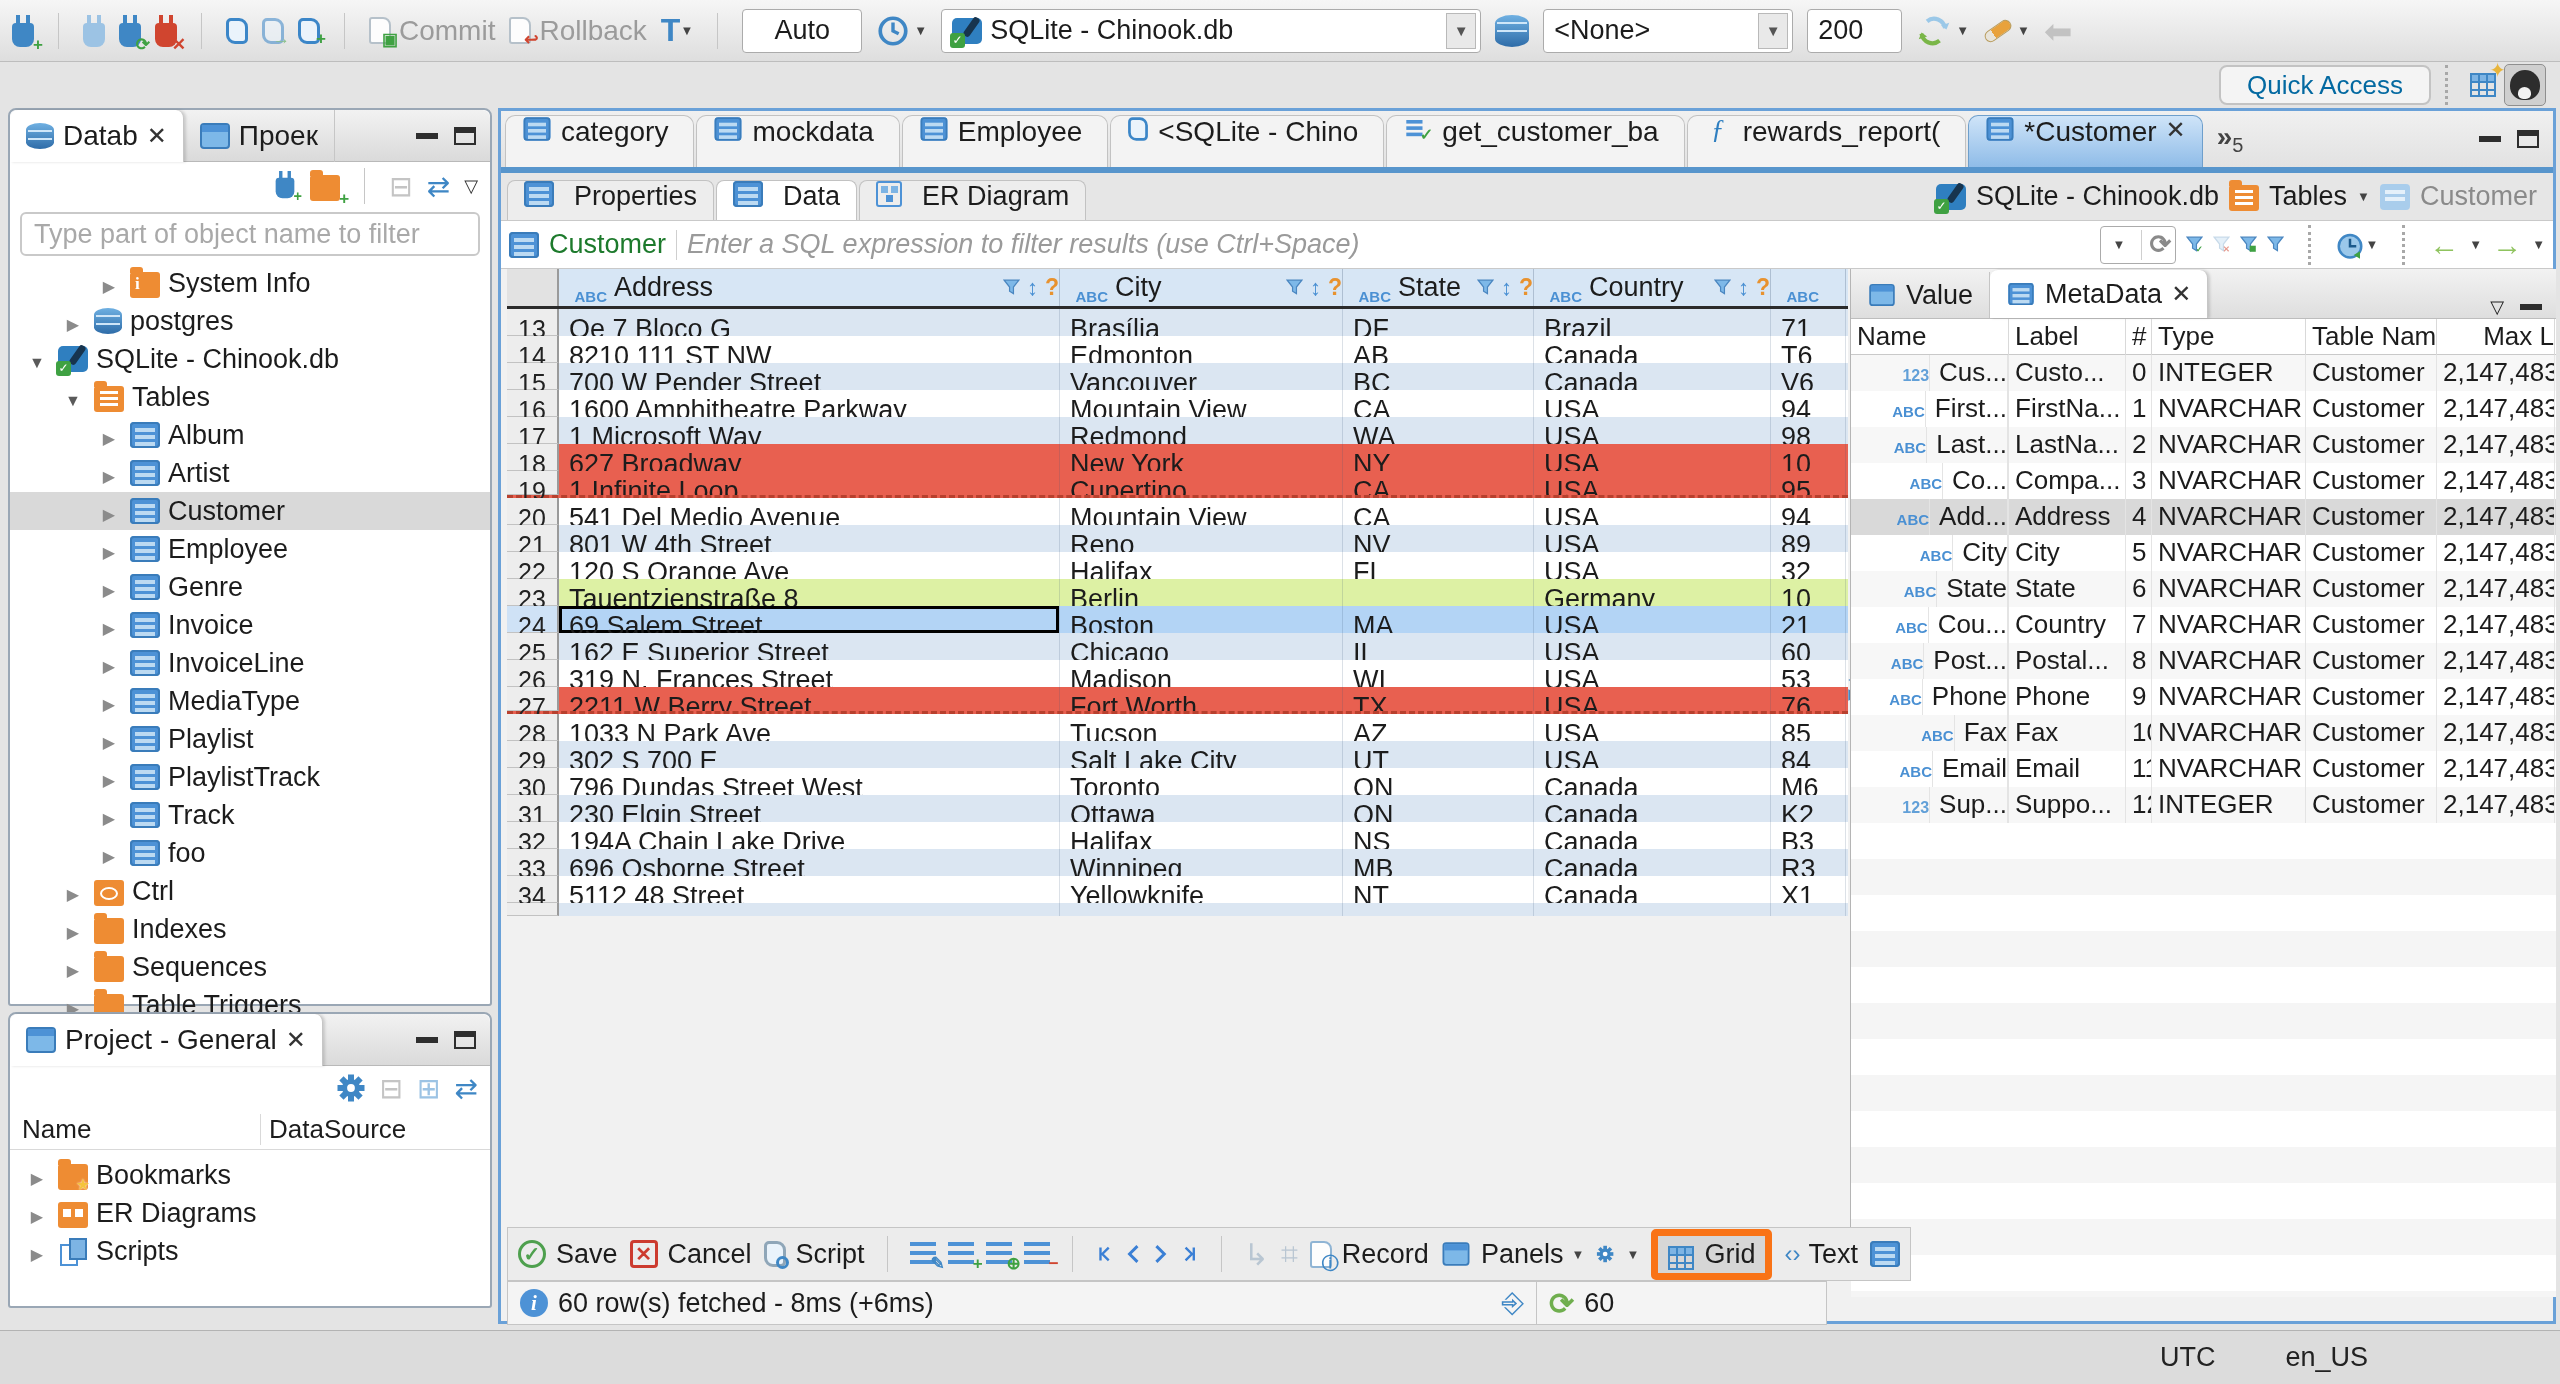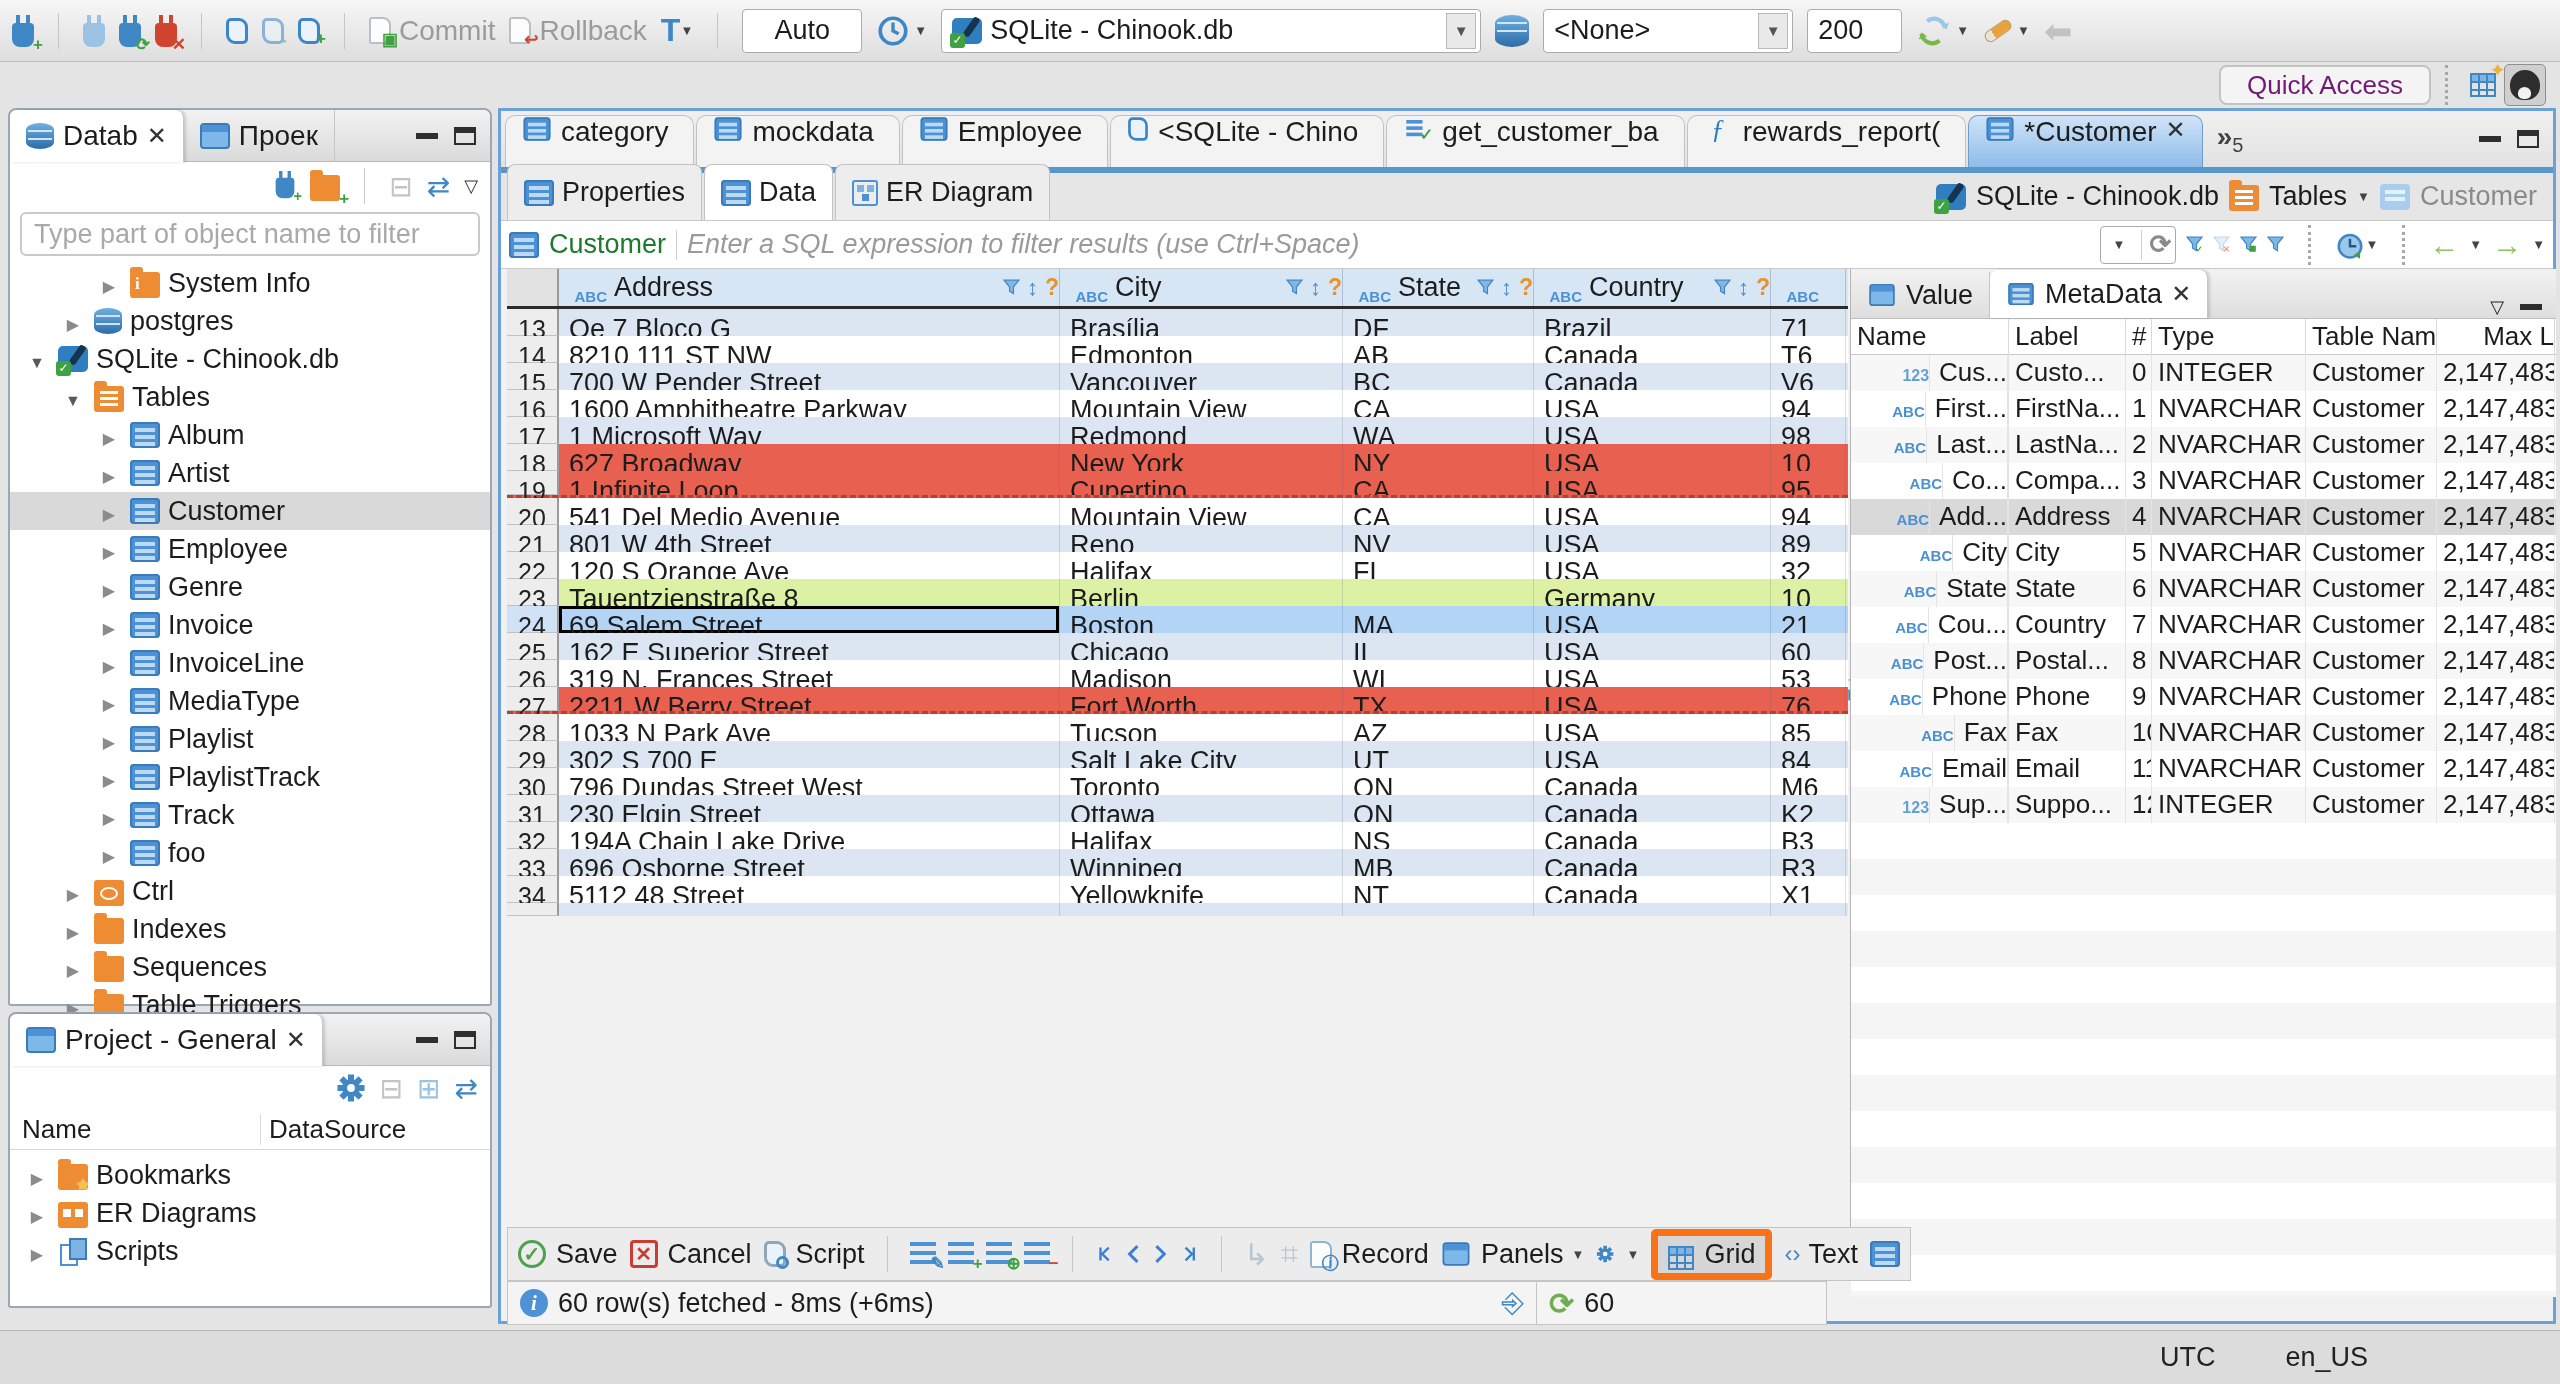--- a/index.html
+++ b/index.html
@@ -57,21 +57,21 @@
   .combo{background:#fff;border:1px solid #ababab;border-radius:4px;height:44px;display:inline-flex;align-items:center;padding:0 10px;font-size:27px;gap:8px;flex:none}
   .combo .dd{width:30px;height:36px;background:#e9e9e9;border:1px solid #b9b9b9;margin-right:-6px;text-align:center;line-height:34px;font-size:15px;color:#555;flex:none}
   .wmin{display:inline-block;width:22px;height:6px;background:#2e2e2e;flex:none}
   .wmax{display:inline-block;width:22px;height:18px;border:2.5px solid #2e2e2e;border-top-width:6px;flex:none}
   .xclose{font-size:24px;color:#333;flex:none}
 
   
   #topbar{position:absolute;left:0;top:0;width:2560px;height:62px;background:linear-gradient(#f6f6f6,#dedede);border-bottom:1px solid #bdbdbd;display:flex;align-items:center;padding:0 12px;gap:14px}
   #topbar .glabel{font-size:28px;color:#9b9b9b}
   #qarow{position:absolute;left:0;top:62px;width:2560px;height:46px;display:flex;align-items:center;justify-content:flex-end;padding-right:14px}
-  .qa-box{width:212px;height:40px;border:2px solid #c3c3c3;border-radius:8px;background:#f4f4f4;color:#701a75;font-size:26px;display:flex;align-items:center;justify-content:center}
+  .qa-box{width:212px;height:40px;border:2px solid #c3c3c3;border-radius:8px;background:#f4f4f4;color:#0369a1;font-size:26px;display:flex;align-items:center;justify-content:center}
   .persp{width:42px;height:42px;border-radius:5px;display:inline-flex;align-items:center;justify-content:center;position:relative}
   .persp.pressed{background:#cfcfcf;border:1px solid #8f8f8f}
   .doghead{width:30px;height:30px;border-radius:50% 50% 45% 45%;background:#2d2d2d;position:relative}
   .doghead::after{content:"";position:absolute;left:8px;bottom:1px;width:13px;height:12px;background:#f2f2f2;border-radius:50% 50% 40% 40%}
 
   
   .panel{position:absolute;background:#fff;border:2px solid #9aa7b5;border-radius:8px 8px 3px 3px}
   .ptabs{height:52px;background:linear-gradient(#f2f2f2,#dadada);border-bottom:1px solid #b9b9b9;border-radius:8px 8px 0 0;display:flex;align-items:center}
   .ptab{height:52px;display:inline-flex;align-items:center;gap:9px;padding:0 16px;font-size:28px;border-right:1px solid #c6c6c6}
   .ptab.active{background:#fff;border-radius:8px 8px 0 0;box-shadow:2px 0 3px rgba(0,0,0,.15)}
@@ -89,21 +89,21 @@
   #editor{position:absolute;left:498px;top:108px;width:2058px;height:1216px;border:3px solid #6aa1d8;background:#f1f1f1}
   #etabs{height:56px;background:linear-gradient(#f0f0f0,#e2e2e2);display:flex;align-items:flex-end;padding-left:4px}
   .etab{height:52px;display:inline-flex;align-items:flex-start;gap:9px;padding:0 16px;font-size:28px;border-radius:10px 10px 0 0;border:1px solid #c2c2c2;border-bottom:none;background:#f3f3f3;margin-right:2px;white-space:nowrap}
   .etab.active{background:linear-gradient(#cfe4f8,#8fbce8);border-color:#6e9fcc}
   .etab .ic{transform:scale(.9)}
   .eover{font-size:24px;color:#444;padding:0 12px;align-self:center}
   .eover b{font-size:28px}
   #etabs .pwin{align-self:center}
   .tabline{height:6px;background:#5795cc}
   #subtabs{height:48px;background:#e6e6e6;border-bottom:1px solid #c9c9c9;display:flex;align-items:flex-end;padding-left:6px}
-  .stab{height:56px;display:inline-flex;align-items:center;gap:8px;padding:0 16px;font-size:27px;border:1px solid #c2c2c2;border-bottom:none;border-radius:8px 8px 0 0;background:#ededed;margin-right:2px}
+  .stab{height:40px;display:inline-flex;align-items:flex-start;gap:20px;padding:0 16px;font-size:27px;border:1px solid #c2c2c2;border-bottom:none;border-radius:8px 8px 0 0;background:#ededed;margin-right:2px}
   .stab.active{background:#fff}
   #crumbs{margin-left:auto;display:flex;align-items:center;gap:10px;padding-right:16px;font-size:27px;align-self:center}
   #crumbs .dim{color:#8a8a8a}
   #filterrow{height:48px;background:#fff;border-bottom:1px solid #c9c9c9;display:flex;align-items:center;padding:0 8px;gap:10px}
   #filterrow .ent{color:#1d7a2c;font-size:27px}
   #filterrow .ph{color:#9a9a9a;font-style:italic;font-size:27px;flex:1}
   #filterrow .vline{width:1px;height:30px;background:#cfcfcf}
   .garrow{color:#8fc35e;font-size:30px;font-weight:bold}
   .tinydd{font-size:13px;color:#444}
 

